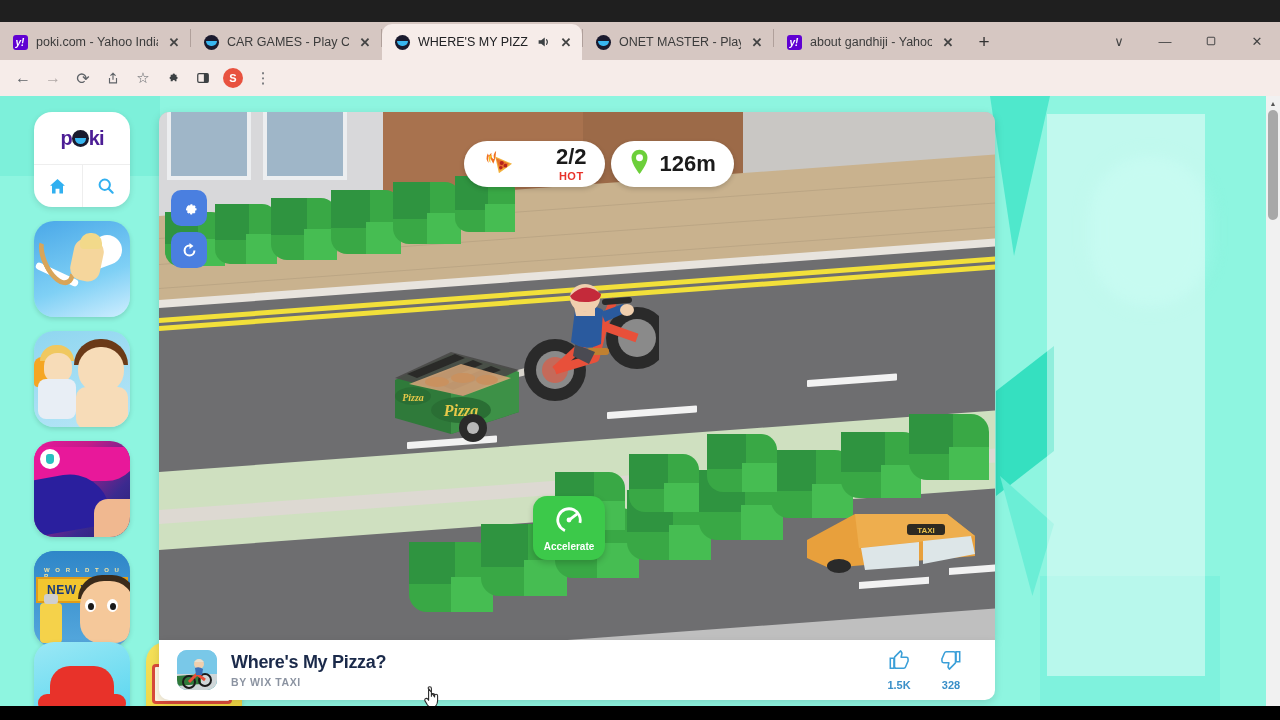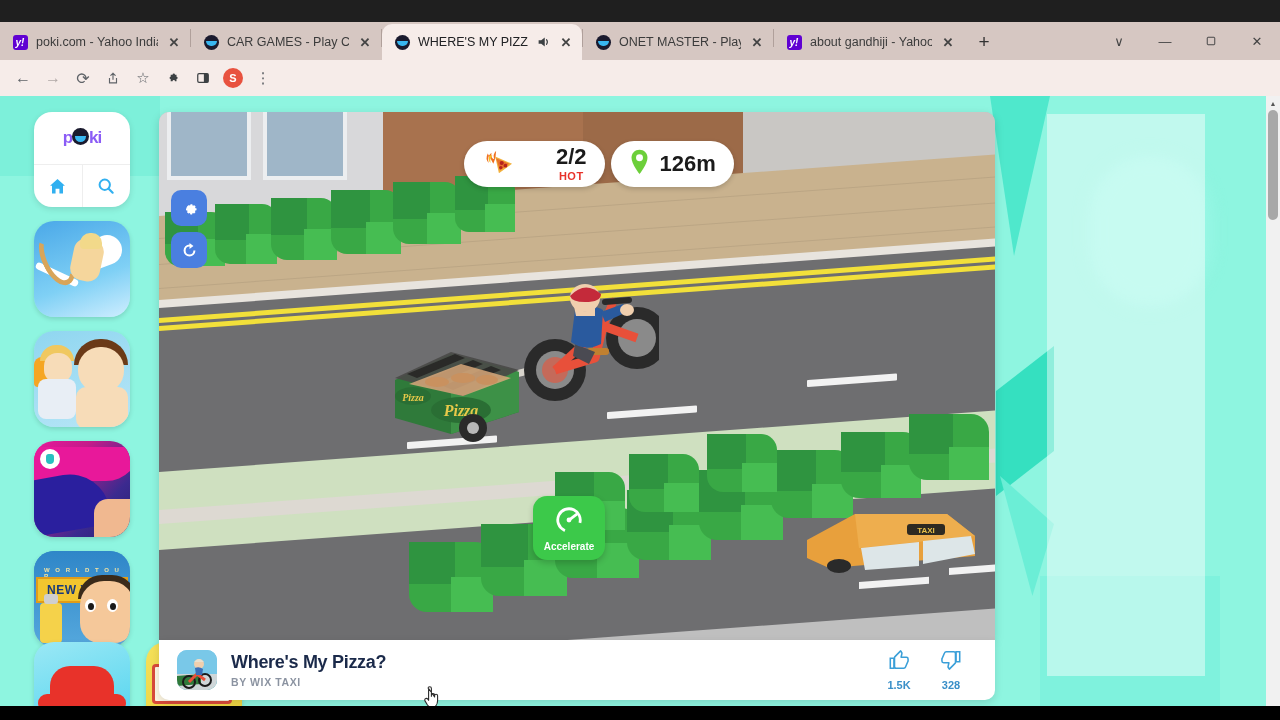--- a/index.html
+++ b/index.html
@@ -72,21 +72,21 @@
   .page-bg-shapes { position:absolute; inset:0; }
   .shape { position:absolute; background:#6fefd6; }
 
   
   .sidebar { position:absolute; left:34px; top:16px; width:96px; }
   .poki-card {
     width:96px; background:#ffffff; border-radius:18px; overflow:hidden;
     box-shadow:0 2px 6px rgba(0,0,0,.12);
   }
   .poki-logo { height:52px; display:flex;align-items:center;justify-content:center; }
-  .poki-word { font-size:17px; font-weight:900; color:#8b5cf6; letter-spacing:-1px; position:relative;}
+  .poki-word { font-size:20px; font-weight:900; color:#4c1d95; letter-spacing:-1px; position:relative;}
   .poki-o { display:inline-block;width:17px;height:17px;border-radius:50%;background:#1a1a2e;position:relative;vertical-align:-2px;}
   .poki-o::after{content:"";position:absolute;left:3px;top:8px;width:11px;height:6px;background:#38b6f0;border-radius:0 0 7px 7px;}
   .poki-nav { display:flex; border-top:1px solid #eee; }
   .poki-nav > div { flex:1; height:42px; display:flex;align-items:center;justify-content:center; color:#31b0f0; }
   .poki-nav > div + div { border-left:1px solid #eee; }
 
   .thumb {
     width:96px;height:96px;border-radius:20px;margin-top:14px;overflow:hidden;position:relative;
     box-shadow:0 2px 5px rgba(0,0,0,.14);
   }

